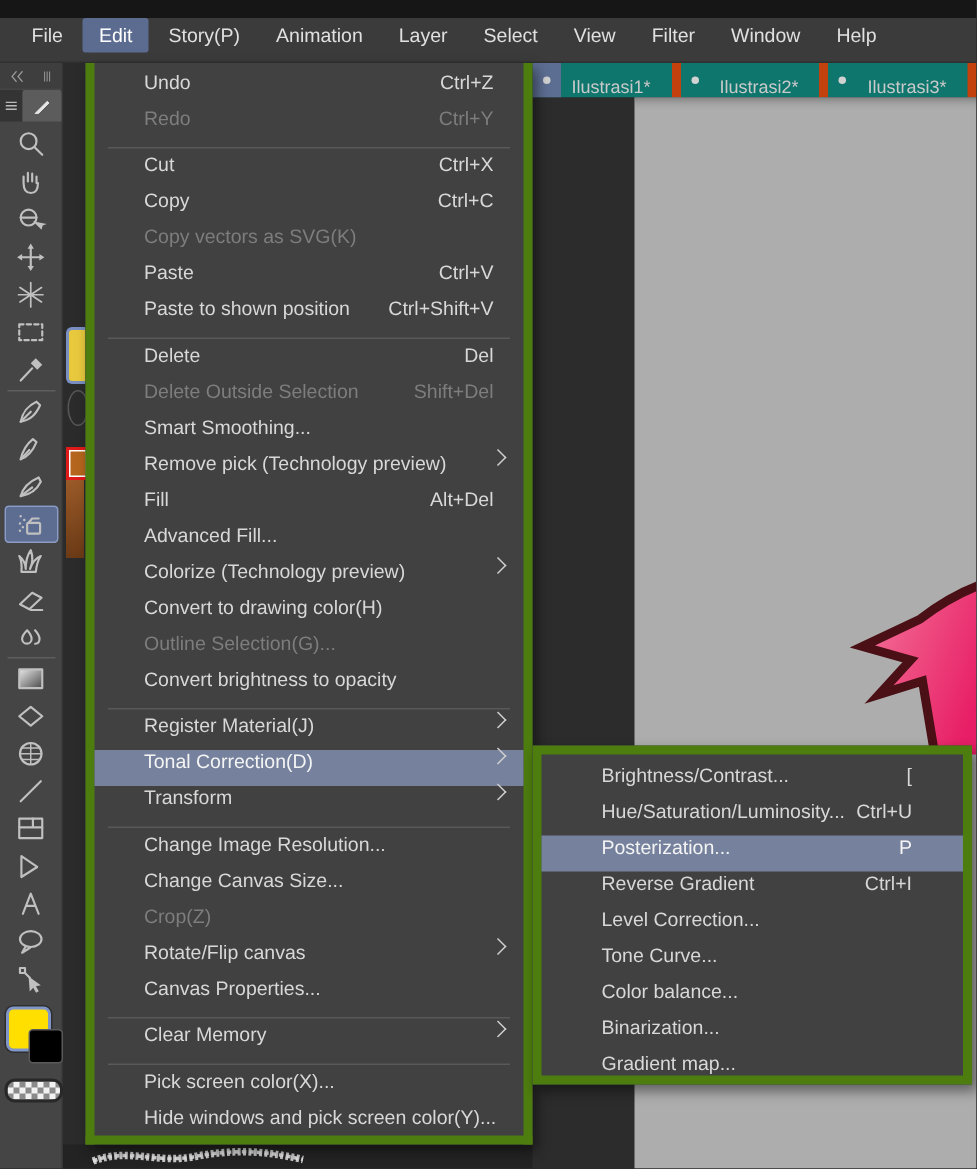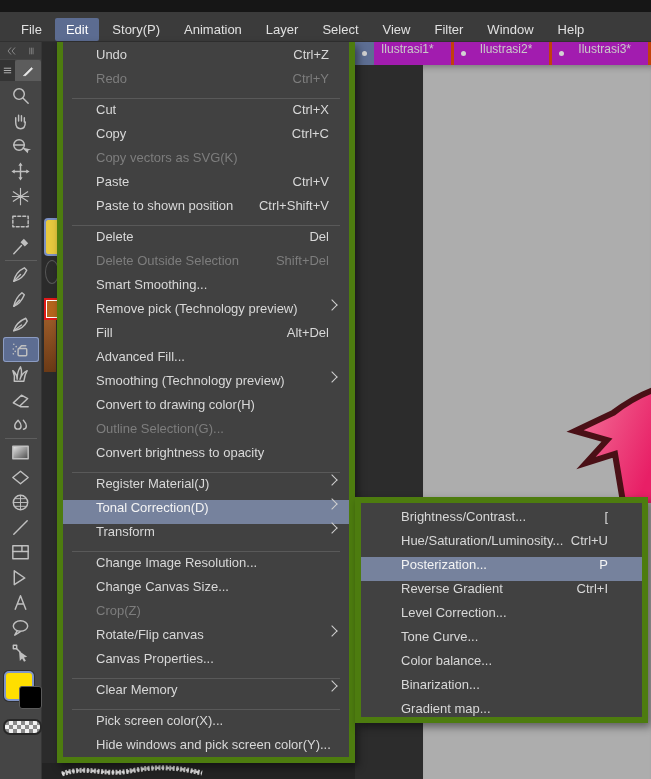--- a/index.html
+++ b/index.html
@@ -1,20 +1,20 @@
 <!DOCTYPE html>
 <html style="--accent: #5c6c91; --menu_highlight: #76829d; --tool_selected: #5d6d92; --tab_active_dot: #5d6e93; --main_color: #ffdf00; --sub_color: #000000; --canvas: #adadad; --star_light: #f4789c; --star_dark: #e81f66; --star_outline: #4a1016;"><head>
 <meta charset="utf-8">
 <style>
   html,body{margin:0;padding:0}
   body{width:651px;height:779px;position:relative;overflow:hidden;background:#2d2d2d;
        font-family:"Liberation Sans",sans-serif;-webkit-font-smoothing:antialiased}
   .titlebar{position:absolute;left:0;top:0;width:651px;height:12px;background:#161616}
   .menubar{position:absolute;left:0;top:12px;width:651px;height:30px;background:#3b3b3b;
-           display:flex;align-items:flex-end;padding-left:10px;box-sizing:border-box;
+           display:flex;align-items:flex-start;padding-left:10px;box-sizing:border-box;
            border-bottom:1px solid #303030}
   .mi{padding:4px 11px;margin-right:2px;font-size:13px;color:#e0e0e0;border-radius:2px;white-space:nowrap}
   .mi.active{background:var(--accent);color:#fff}
 
   
   .toolbar{position:absolute;left:0;top:42px;width:42px;height:737px;background:#454545;
            border-right:1px solid #363636;box-sizing:border-box}
   .tb-header{height:17px;background:#3e3e3e;display:flex;align-items:center;
              justify-content:space-between;padding:0 5px}
   .tb-header svg{stroke:#9a9a9a;fill:none;stroke-width:1.6}
@@ -38,21 +38,21 @@
   .fragstrip{position:absolute;left:42px;top:42px;width:15px;height:737px;background:#2b2b2b}
   .frag-y{position:absolute;left:2px;top:176px;width:11px;height:34px;background:#e8c93e;
           border:2px solid #7a8fc2;border-radius:4px 0 0 4px;border-right:none}
   .frag-c{position:absolute;left:3px;top:218px;width:12px;height:22px;border:1.5px solid #6a6a6a;border-radius:50%;opacity:.7}
   .frag-r{position:absolute;left:2px;top:256px;width:12px;height:18px;background:#b5651d;
           border:2px solid #e01919;box-shadow:inset 0 0 0 1px #fff}
   .frag-b{position:absolute;left:2px;top:278px;width:12px;height:52px;background:linear-gradient(#9a5a28,#6b3a16)}
 
   
   .tabbar{position:absolute;left:355px;top:42px;width:296px;height:23px;background:#222;display:flex}
-  .tab{flex:1;display:flex;align-items:flex-start;background:#a21caf;border-right:3px solid #c2410c;min-width:0}
+  .tab{flex:1;display:flex;align-items:flex-end;background:#0f766e;border-right:6px solid #c2410c;min-width:0}
   .tab .dotcell{width:19px;align-self:stretch;display:flex;align-items:center;justify-content:center}
   .tab .dotcell.active{background:var(--tab_active_dot)}
   .tab .dot{width:5px;height:5px;border-radius:50%;background:#d2d2d2}
   .tab .tlabel{font-size:12px;color:#c9c9c9;padding-left:7px;white-space:nowrap;overflow:hidden}
 
   
   .workspace{position:absolute;left:355px;top:65px;width:296px;height:714px;background:#2c2c2c}
   .canvas{position:absolute;left:68px;top:0;width:228px;height:714px;background:var(--canvas);
           box-shadow:inset 0 7px 6px -5px rgba(0,0,0,.3);overflow:hidden}
   .star{position:absolute;right:0;top:318px;width:100px;height:120px;overflow:hidden}
@@ -354,21 +354,21 @@
       <span class="chev"></span>
     </div>
     <div class="row">
       <span class="lbl">Fill</span>
       <span class="sc">Alt+Del</span>
     </div>
     <div class="row">
       <span class="lbl">Advanced Fill...</span>
     </div>
     <div class="row">
-      <span class="lbl">Smoothing (Technology preview)</span>
+      <span class="lbl">Colorize (Technology preview)</span>
       <span class="chev"></span>
     </div>
     <div class="row">
       <span class="lbl">Convert to drawing color(H)</span>
     </div>
     <div class="row disabled">
       <span class="lbl">Outline Selection(G)...</span>
     </div>
     <div class="row">
       <span class="lbl">Convert brightness to opacity</span>

